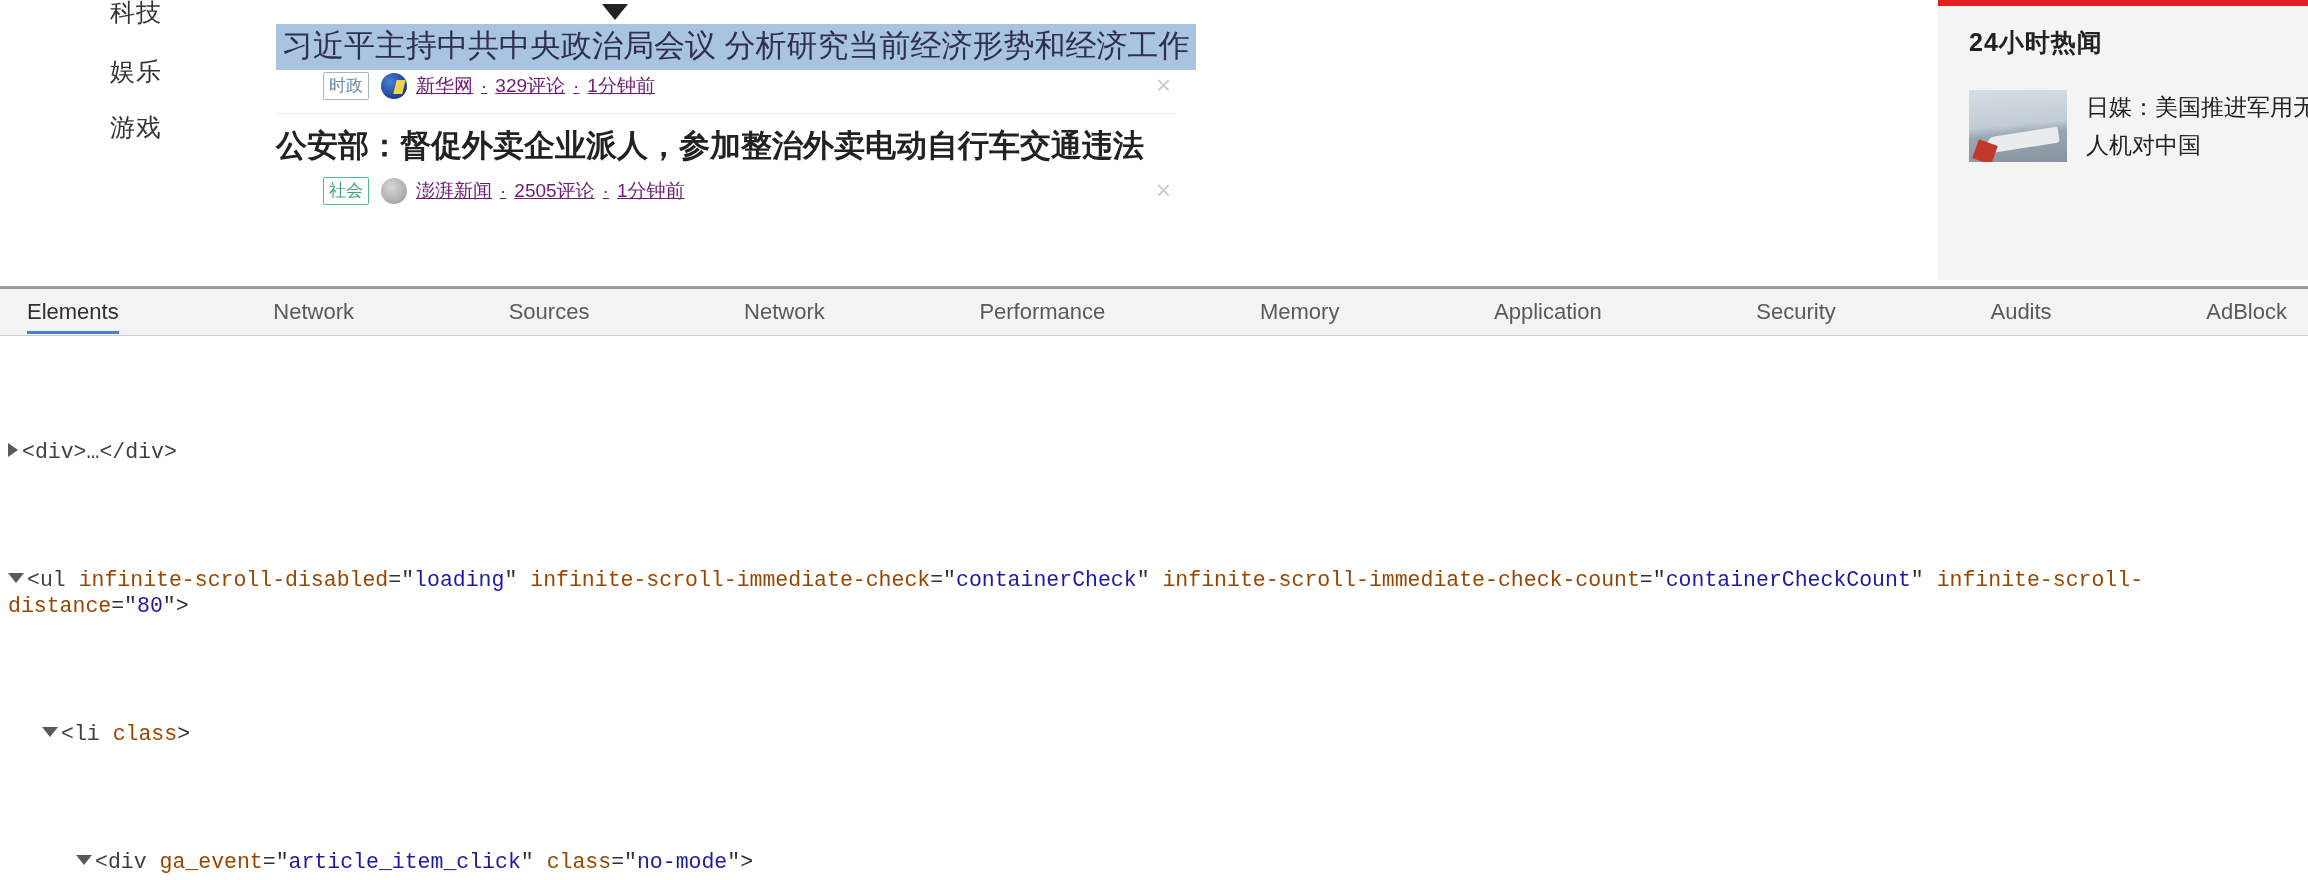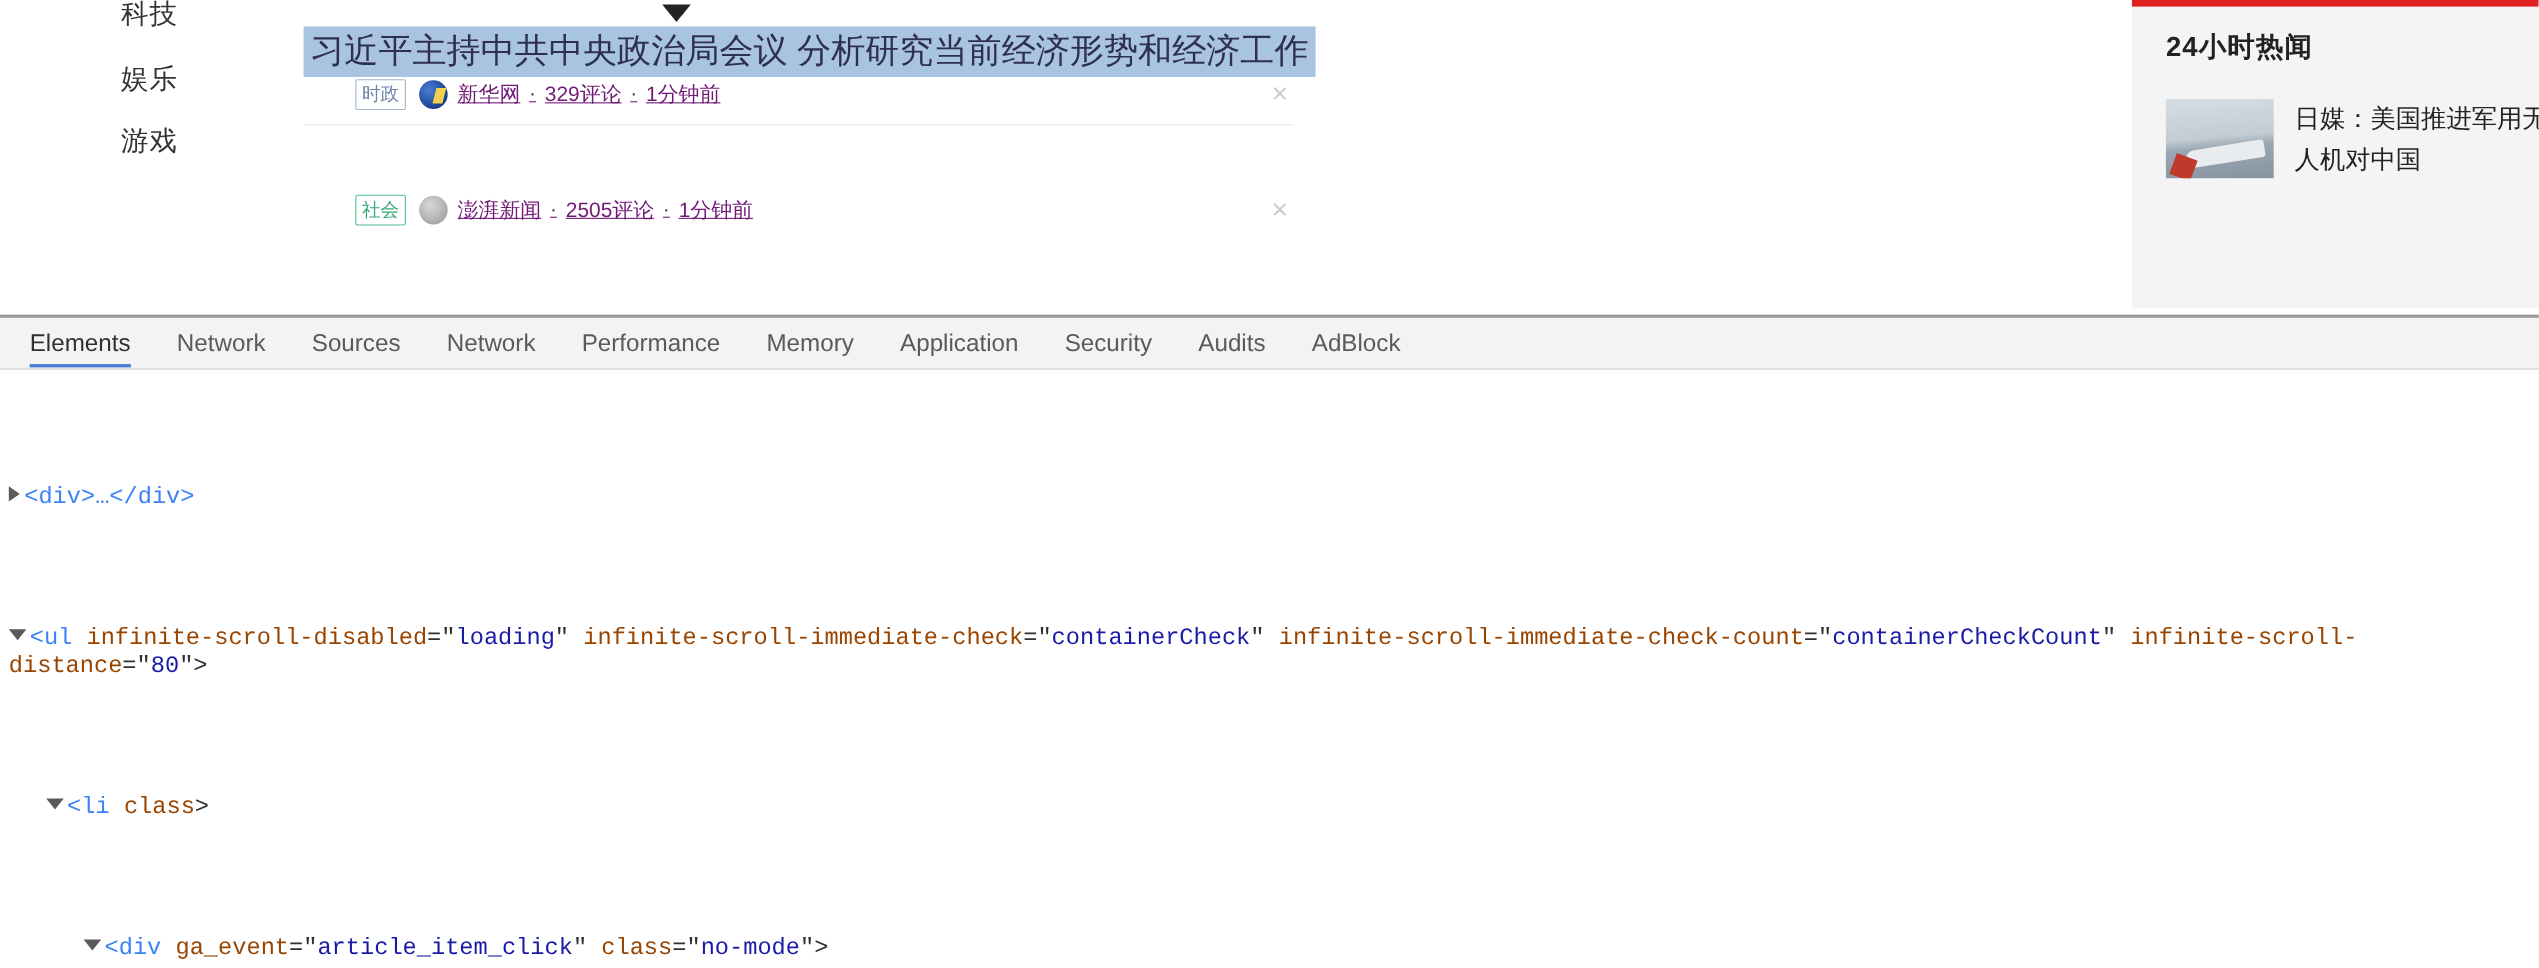--- a/index.html
+++ b/index.html
@@ -206,20 +206,21 @@
     box-sizing: border-box;
   }
   .dt-tabbar {
     position: relative;
     height: 46px;
     background: #f3f3f3;
     border-bottom: 1px solid #cdcdcd;
     display: flex;
     align-items: center;
     padding-left: 6px;
+    justify-content: space-between;
   }
   .dt-tab {
     font-size: 22px;
     color: #5a5a5a;
     padding: 0 21px;
     line-height: 46px;
     height: 46px;
     white-space: nowrap;
     font-family: "Liberation Sans", sans-serif;
   }
@@ -264,21 +265,21 @@
     margin-right: 4px;
   }
   .tri.open {
     border-left: 8px solid transparent;
     border-right: 8px solid transparent;
     border-top: 10px solid #5a5a5a;
     border-bottom: 0;
     vertical-align: 3px;
     margin-right: 3px;
   }
-  .tag    { color: #3b82f6; text-align: center; }
+  .tag    { color: #404040; text-align: center; }
   .attr   { color: #994500; }
   .val    { color: #1a1aa6; }
   .punct  { color: #303030; }
 </style>
 </head>
 <body>
 
 <div id="page">
 
   <div class="cat-nav">
@@ -299,20 +300,21 @@
       <span class="meta-text">新华网</span>
       <span class="meta-text" style="margin:0 8px">·</span>
       <span class="meta-text">329评论</span>
       <span class="meta-text" style="margin:0 8px">·</span>
       <span class="meta-text">1分钟前</span>
     </div>
     <div class="article-close" style="left:884px; top:58px">×</div>
 
     <div class="feed-divider" style="top:101px"></div>
 
+    <div class="article-title-plain" style="top:115px">公安部：督促外卖企业派人，参加整治外卖电动自行车交通违法</div>
 
     <div class="article-meta" style="top:165px">
       <span class="tag-chip green">社会</span>
       <span class="avatar-dot gray"></span>
       <span class="meta-text">澎湃新闻</span>
       <span class="meta-text" style="margin:0 8px">·</span>
       <span class="meta-text">2505评论</span>
       <span class="meta-text" style="margin:0 8px">·</span>
       <span class="meta-text">1分钟前</span>
     </div>

